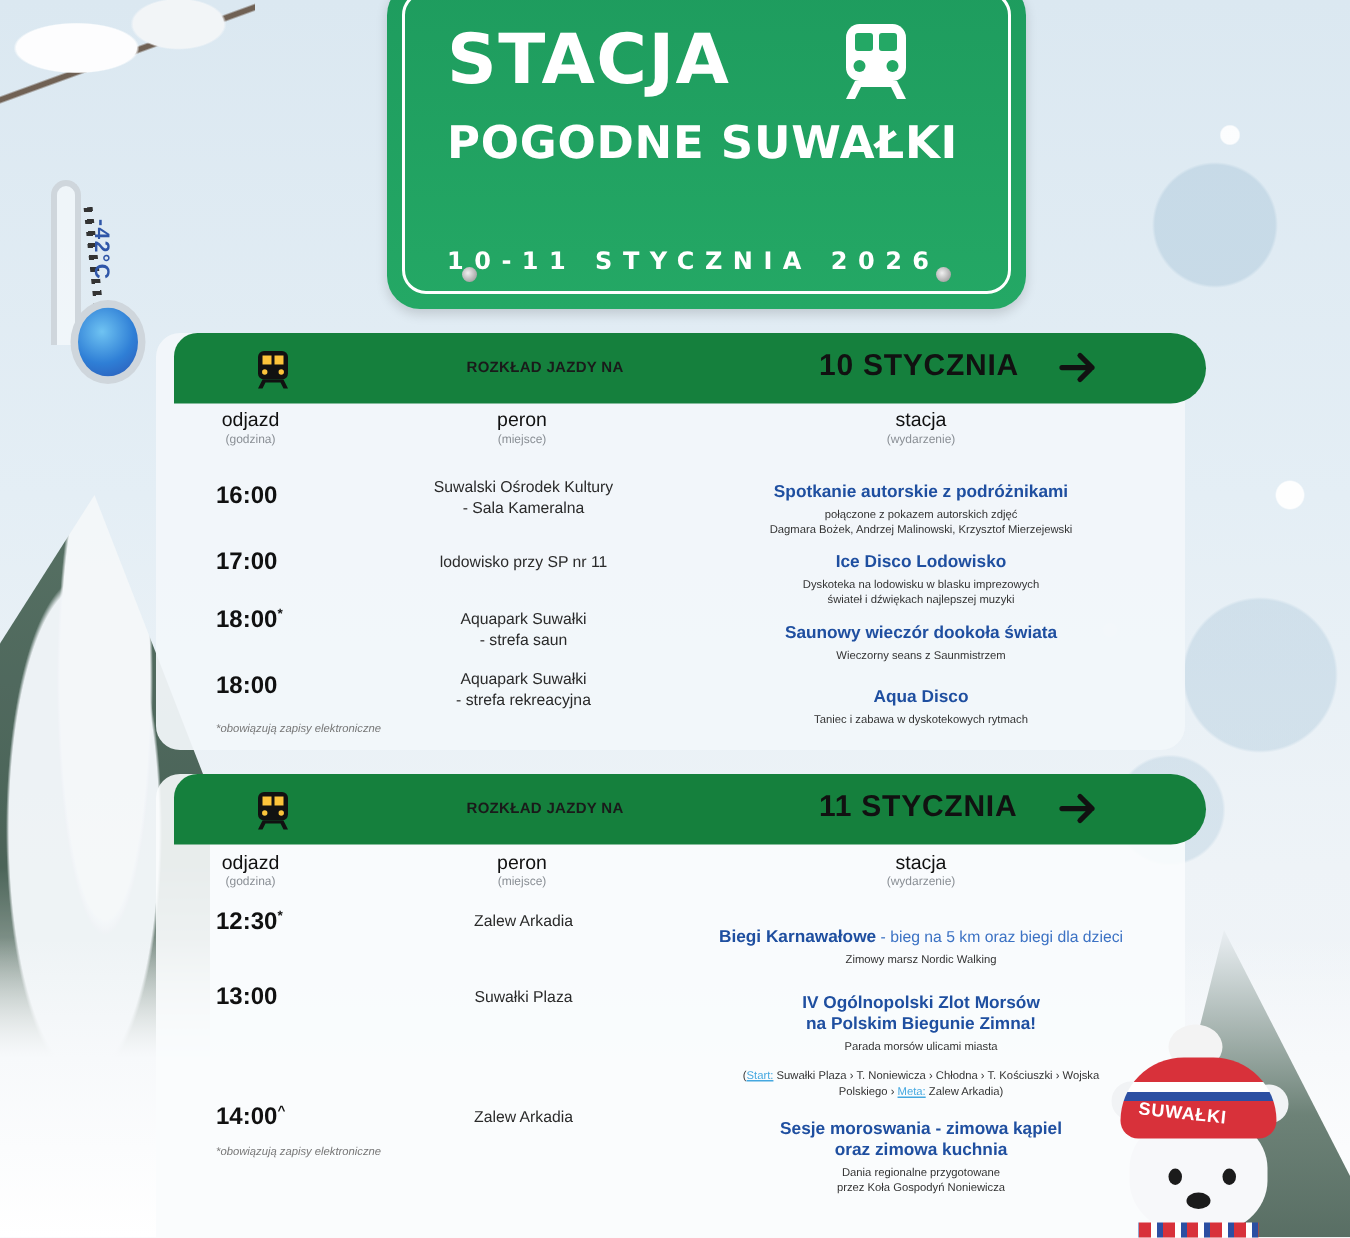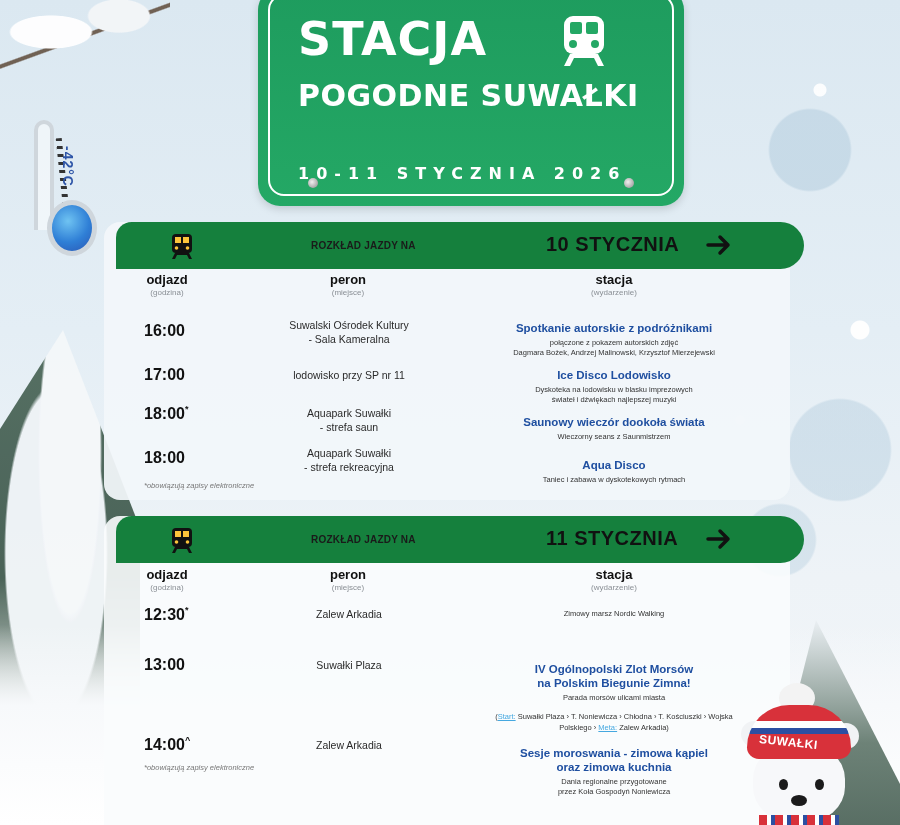--- a/index.html
+++ b/index.html
@@ -117,21 +117,21 @@
     position: absolute; left: 195px; top: 18px; font-size: 10px; font-weight: bold; color: #1a1a1a;
     letter-spacing: 0.2px;
   }
   .hdr-date {
     position: absolute; left: 430px; top: 11px; font-size: 20px; font-weight: bold; color: #111;
     letter-spacing: 0.5px;
   }
   .hdr-arrow-icon { position: absolute; left: 590px; top: 12px; width: 26px; height: 22px; }
 
   .col-head { position: absolute; text-align: center; }
-  .col-head .h { font-size: 13px; font-weight: bold; color: #111; display: block; }
+  .col-head .h { font-size: 13px; font-weight: normal; color: #111; display: block; }
   .col-head .s { font-size: 8px; color: #8a8f95; display: block; margin-top: 1px; }
   .ch-time { left: 30px; width: 66px; }
   .ch-place { left: 200px; width: 88px; }
   .ch-event { left: 450px; width: 120px; }
 
   .row { position: absolute; left: 0; width: 686px; }
   .time {
     position: absolute; left: 40px; font-size: 16px; font-weight: bold; color: #111;
   }
   .time sup { font-size: 9px; vertical-align: top; position: relative; top: -1px; }
@@ -325,20 +325,21 @@
     <span class="h">stacja</span>
     <span class="s">(wydarzenie)</span>
   </div>
 
   <div class="row" style="top:90px">
     <span class="time" style="top:0px"><span>12:30</span><sup>*</sup></span>
     <div class="place" style="top:1px">
       <span>Zalew Arkadia</span>
     </div>
     <div class="event" style="left:360px; width:300px;">
+      <span class="title"><span>Biegi Karnawałowe</span><span class="extra"> - bieg na 5 km oraz biegi dla dzieci</span></span>
       <span class="desc">Zimowy marsz Nordic Walking</span>
     </div>
   </div>
 
   <div class="row" style="top:134px">
     <span class="time" style="top:6px"><span>13:00</span></span>
     <div class="place" style="top:8px">
       <span>Suwałki Plaza</span>
     </div>
     <div class="event">

